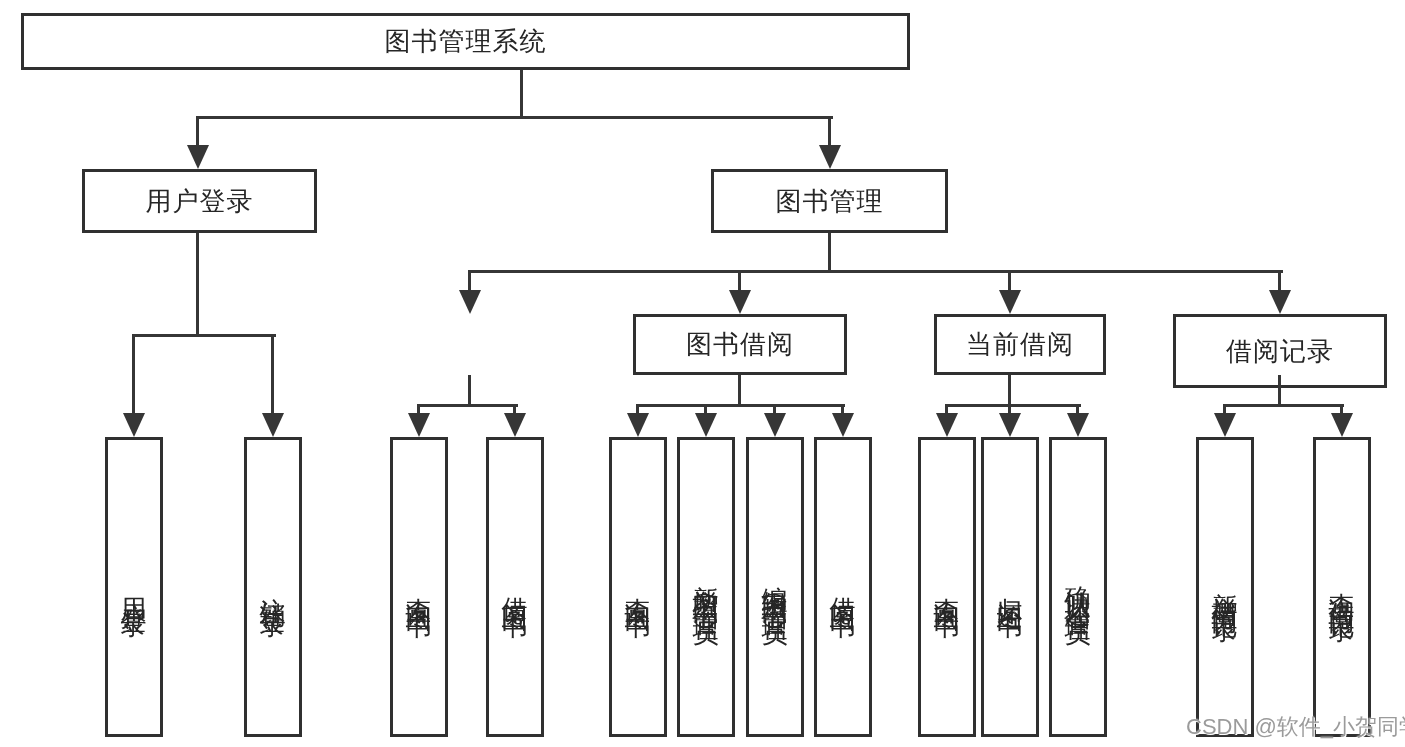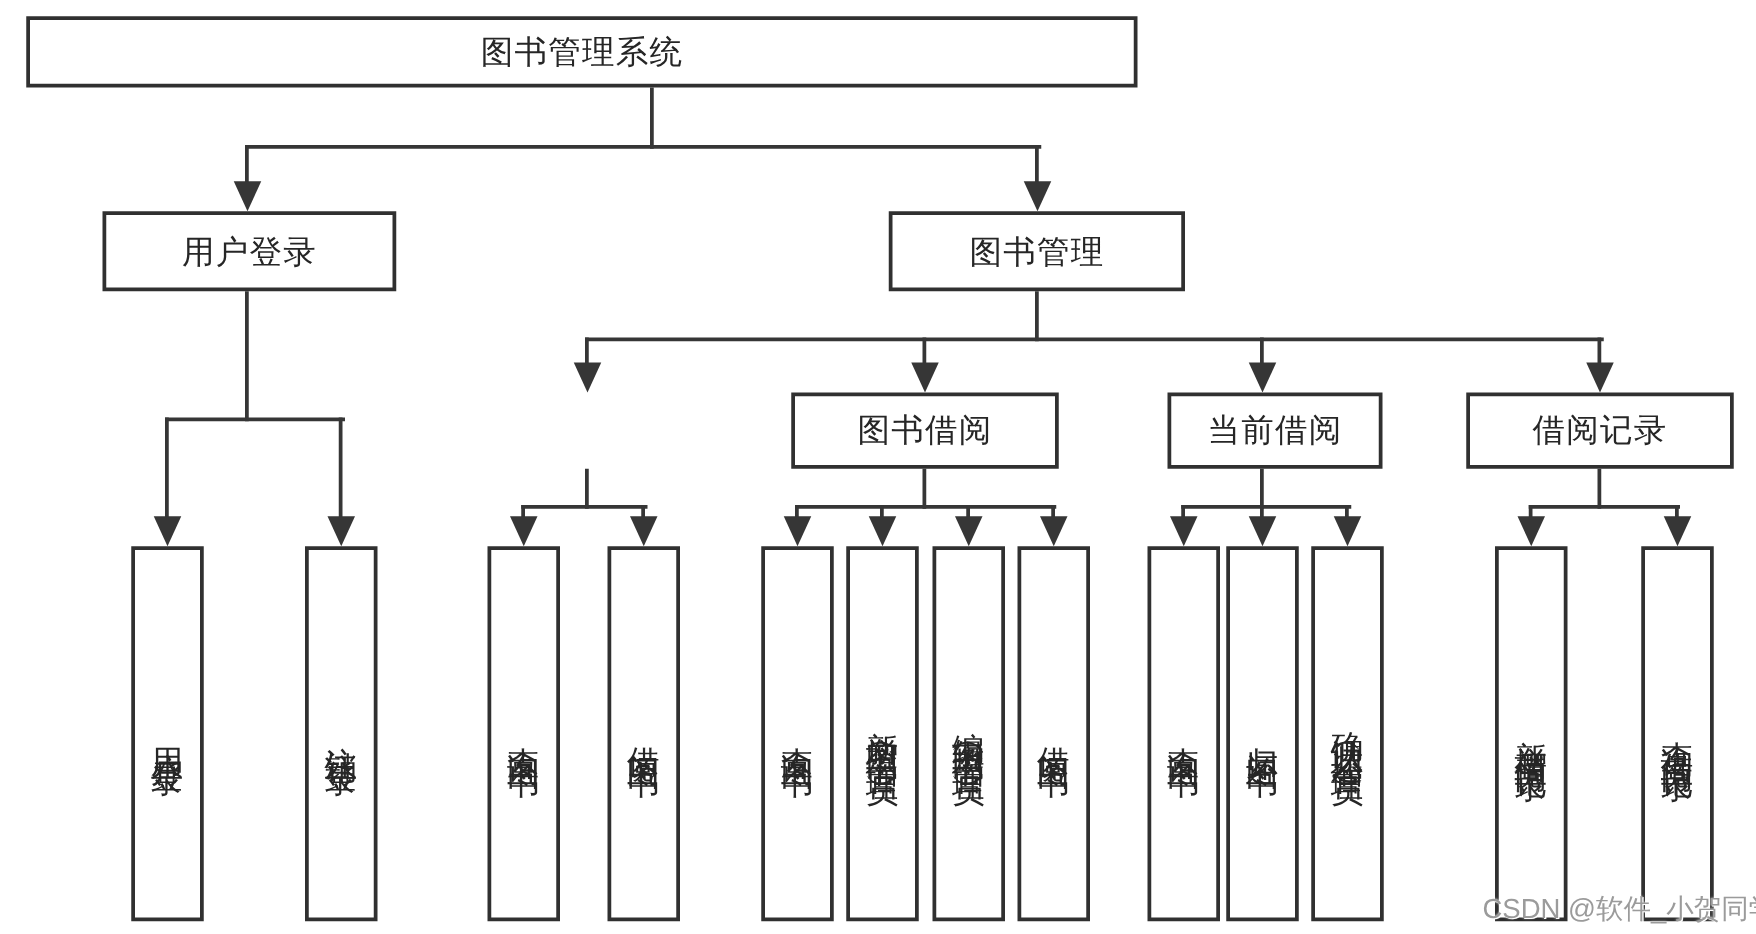--- a/index.html
+++ b/index.html
@@ -74,21 +74,21 @@
   <div class="arrow" style="left:999px;top:290px;"></div>
   <div class="vline" style="left:1278px;top:270px;height:22px;"></div>
   <div class="arrow" style="left:1269px;top:290px;"></div>
 
   <div class="box" style="left:633px;top:314px;width:214px;height:61px;font-family:Liberation Serif, serif;">
     <span>图书借阅</span>
   </div>
   <div class="box" style="left:903px;top:314px;width:172px;height:61px;margin-left:31px;">
     <span>当前借阅</span>
   </div>
-  <div class="box" style="left:1173px;top:314px;width:214px;height:61px;">
+  <div class="box" style="left:1173px;top:314px;width:214px;height:74px;">
     <span>借阅记录</span>
   </div>
 
   <div class="vline" style="left:468px;top:375px;height:32px;"></div>
   <div class="hline" style="left:417px;top:404px;width:101px;"></div>
   <div class="vline" style="left:417px;top:404px;height:12px;"></div>
   <div class="arrow" style="left:408px;top:413px;"></div>
   <div class="vline" style="left:513px;top:404px;height:12px;"></div>
   <div class="arrow" style="left:504px;top:413px;"></div>
 

